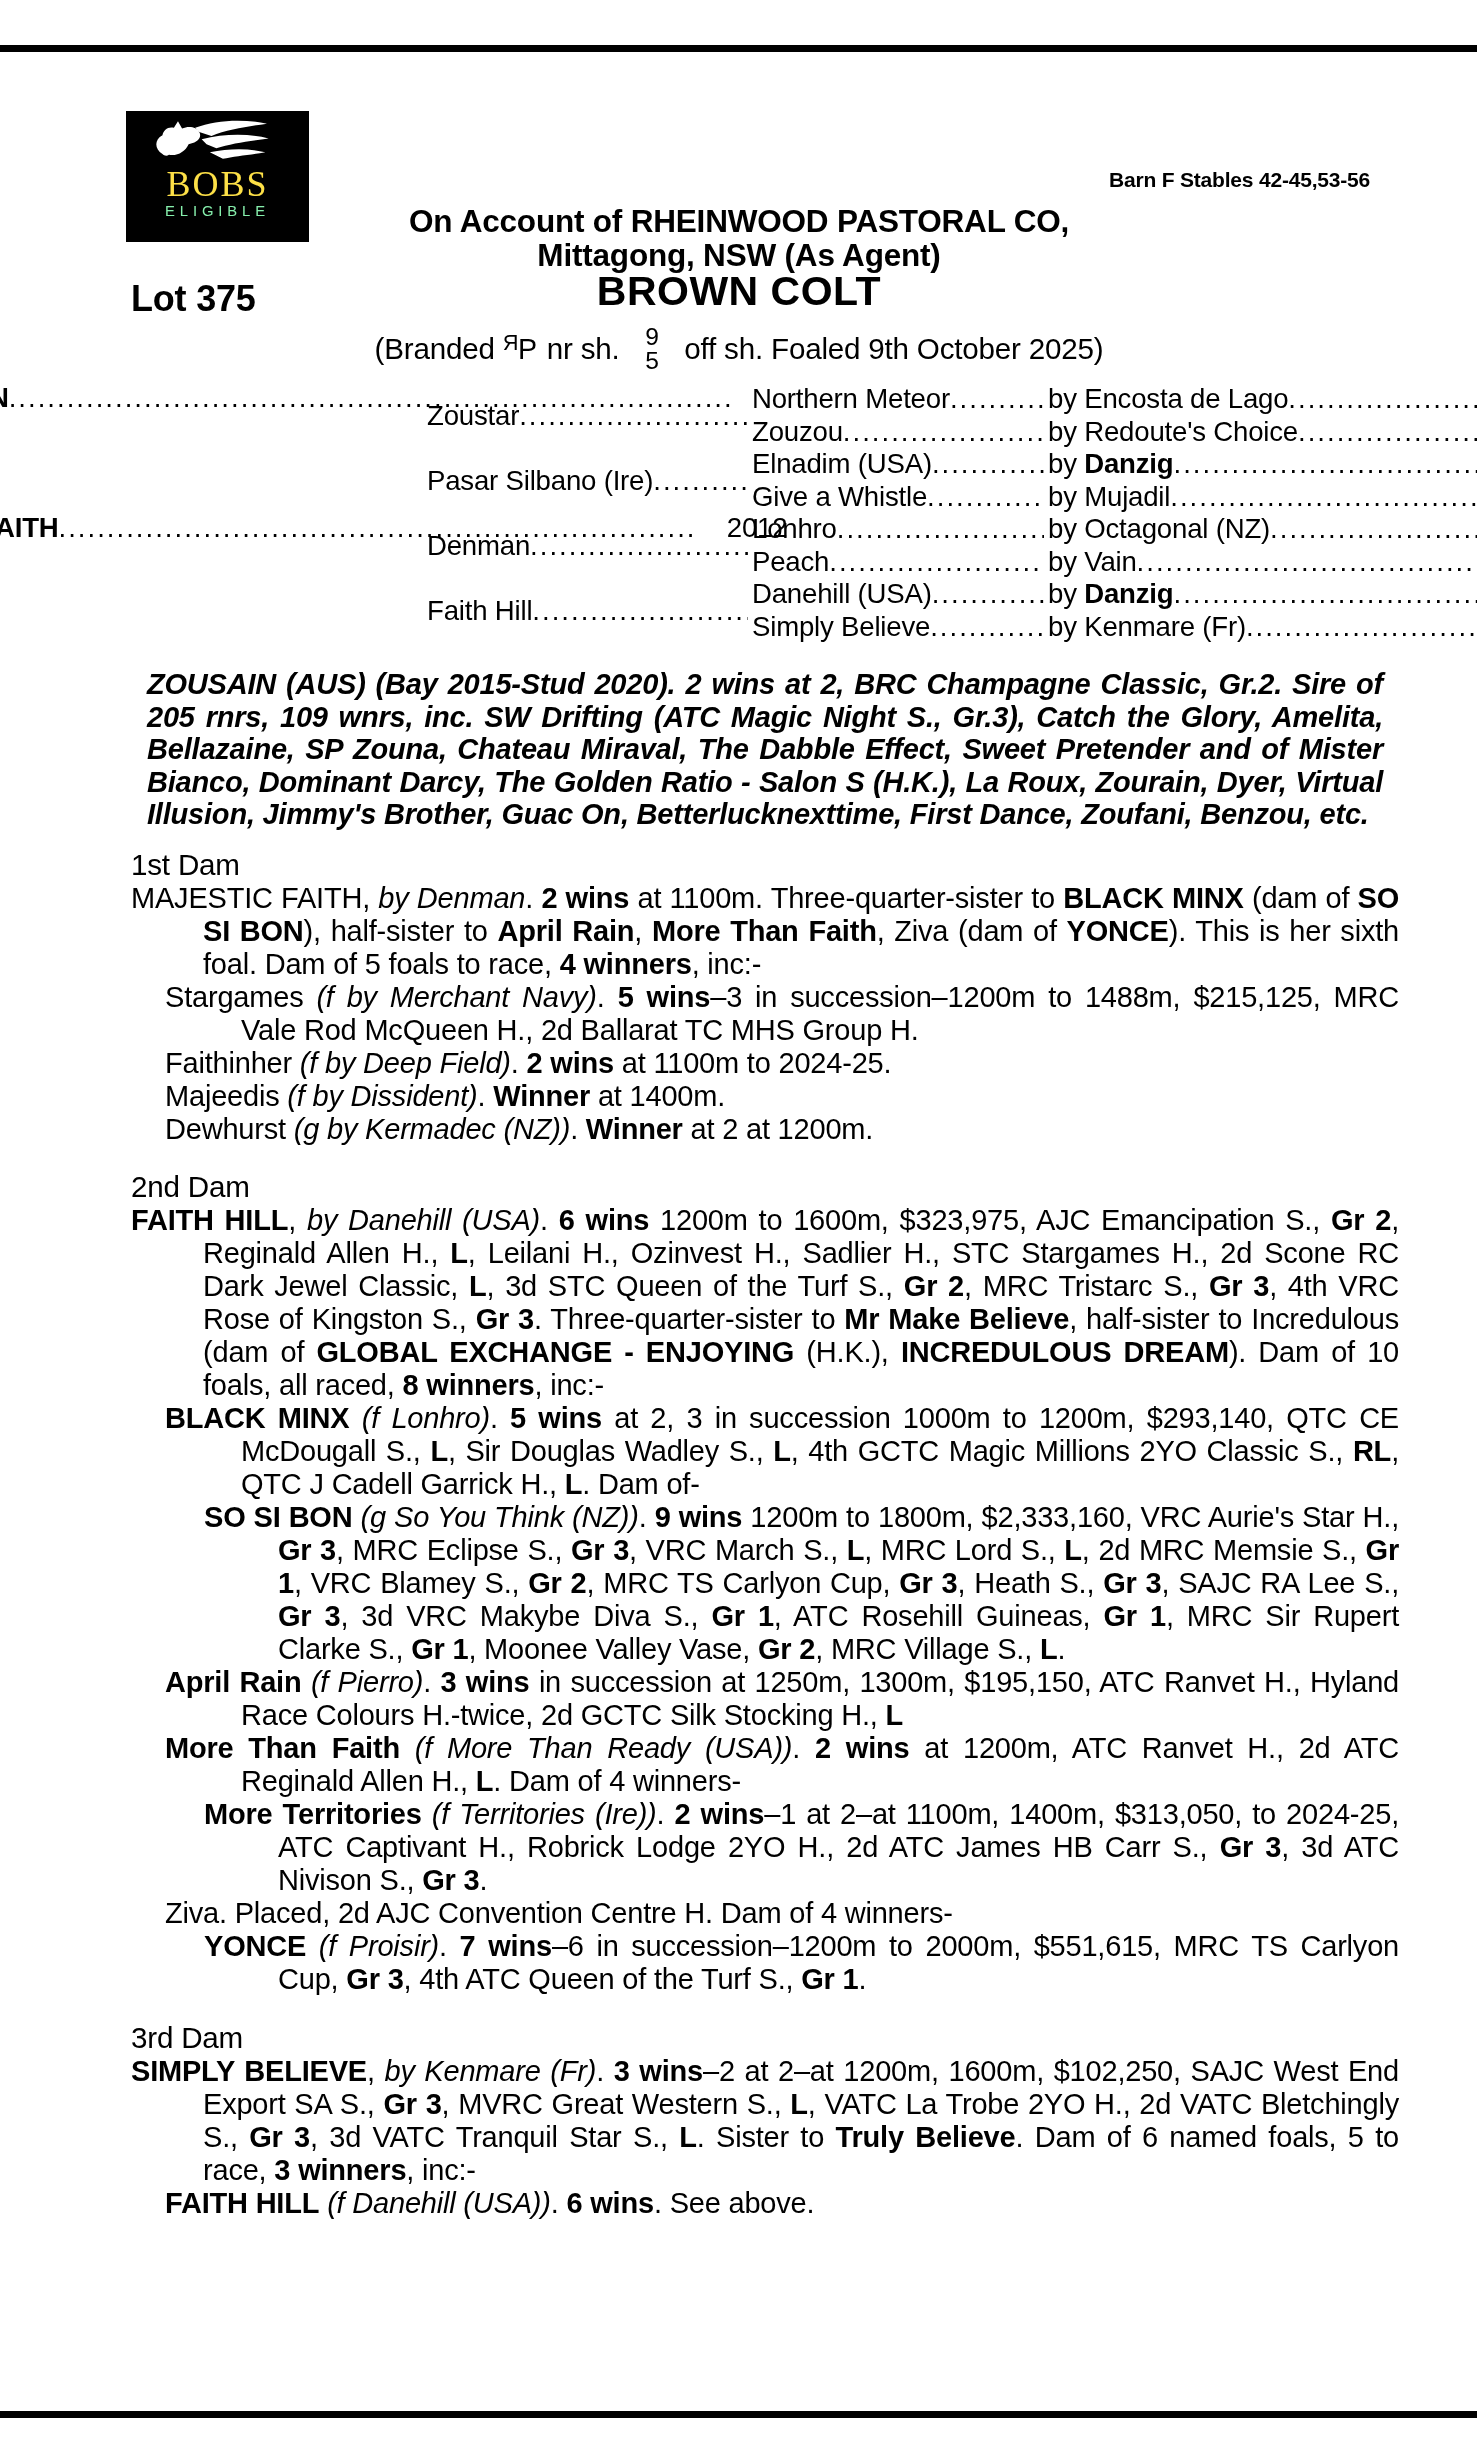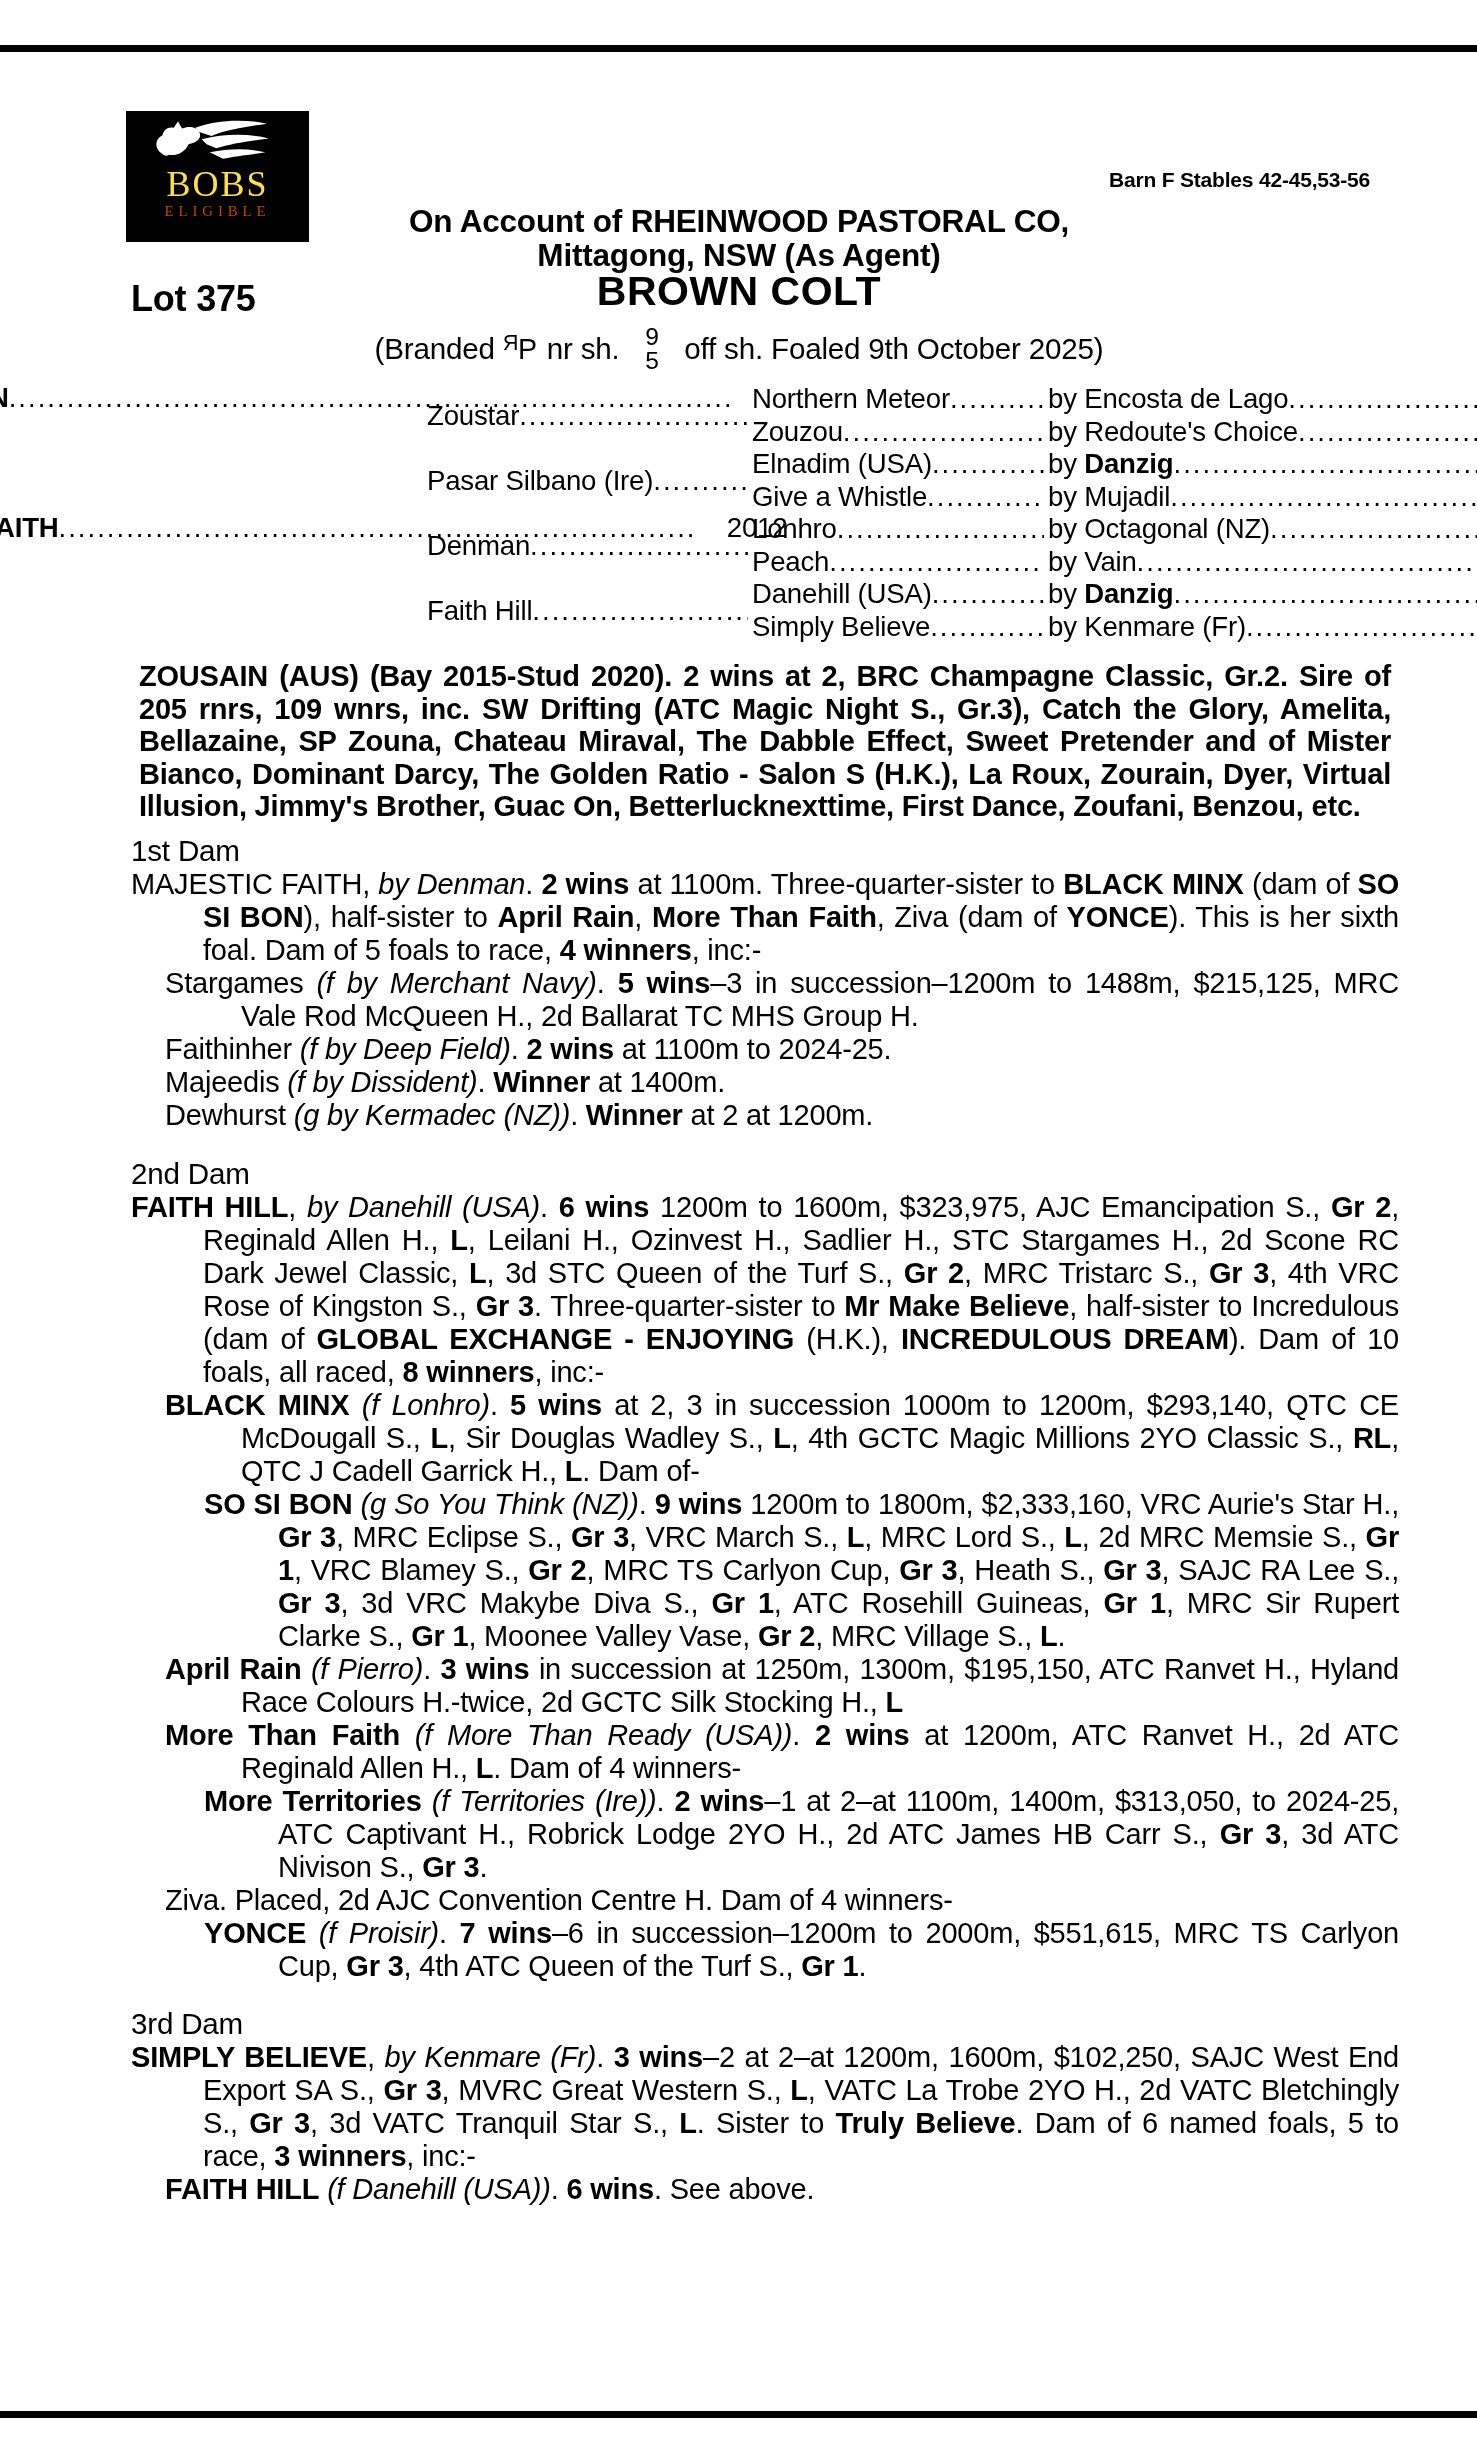--- a/index.html
+++ b/index.html
@@ -12,21 +12,21 @@
   .rule{position:absolute;left:0;width:1478px;height:6.9px;background:#000}
   .rule-top{top:45px}
   .rule-bottom{top:2411px}
 
   
   .logo{position:absolute;left:126px;top:111px;width:183px;height:131px;background:#000;
         display:flex;flex-direction:column;align-items:center;padding-top:6.9px;box-sizing:border-box}
   .horse{width:148px;height:49px;display:block}
   .horse svg{width:100%;height:100%;display:block}
   .logo-bobs{font-family:"Liberation Serif","DejaVu Serif",serif;color:#fde047;font-size:36px;line-height:35px;letter-spacing:2px}
-  .logo-eligible{font-family:Liberation Serif, serif;color:#c2410c;font-size:14.8px;line-height:16.7px;letter-spacing:4.9px;margin-top:1px}
+  .logo-eligible{font-family:Liberation Sans, sans-serif;color:#86efac;font-size:14.8px;line-height:16.7px;letter-spacing:4.9px;margin-top:1px}
 
   
   .barn{position:absolute;top:168px;right:108px;font-size:21px;font-weight:bold}
   .account1{position:absolute;top:203px;left:0;width:100%;text-align:center;font-size:31.5px;font-weight:bold}
   .account2{position:absolute;top:237px;left:0;width:100%;text-align:center;font-size:31.5px;font-weight:bold}
   .lot{position:absolute;left:131px;top:278px;font-size:36px;font-weight:bold}
   .title{position:absolute;top:268px;left:0;width:100%;text-align:center;font-size:41px;font-weight:bold;margin:0;letter-spacing:0.5px}
   .brandline{position:absolute;top:313px;left:0;width:100%;height:71px;display:flex;justify-content:center;align-items:center;font-size:29.6px}
   .brandline .seg{white-space:pre}
   .brandmark{margin:0 9.9px 0 7.9px}
@@ -46,21 +46,21 @@
   .g2blk{height:65px;display:flex;align-items:center}
   .g2blk .pline{width:100%}
   .g3row{height:32.5px;display:flex;align-items:center}
   .g3name{width:296px;display:flex;align-items:center}
   .g3by{flex:1;display:flex;align-items:baseline}
   .dots{flex:1;overflow:hidden;white-space:nowrap;letter-spacing:2px;min-width:11.8px;margin-right:3.9px}
   .dots::after{content:"..........................................................................."}
 
   
   .copy{position:absolute;left:131px;top:652px;width:1268px;font-size:29px;line-height:33px}
-  .sirepara{margin:8px;font-weight:bold;text-align:justify;line-height:32.5px}
+  .sirepara{margin:16px;font-weight:bold;font-style:italic;text-align:justify;line-height:32.5px}
   .dam-heading{font-size:29.6px;font-weight:normal;margin-top:23.6px;line-height:35px}
   [data-render="sections"] .dam-heading:first-child{margin-top:10.8px}
   .para{margin:0;text-align:justify}
   .lvl0{padding-left:72px;text-indent:-72px}
   .lvl1{padding-left:110px;text-indent:-76px}
   .lvl2{padding-left:147px;text-indent:-74px}
   .b{font-weight:bold}
   .i{font-style:italic}
 </style>
 </head>

